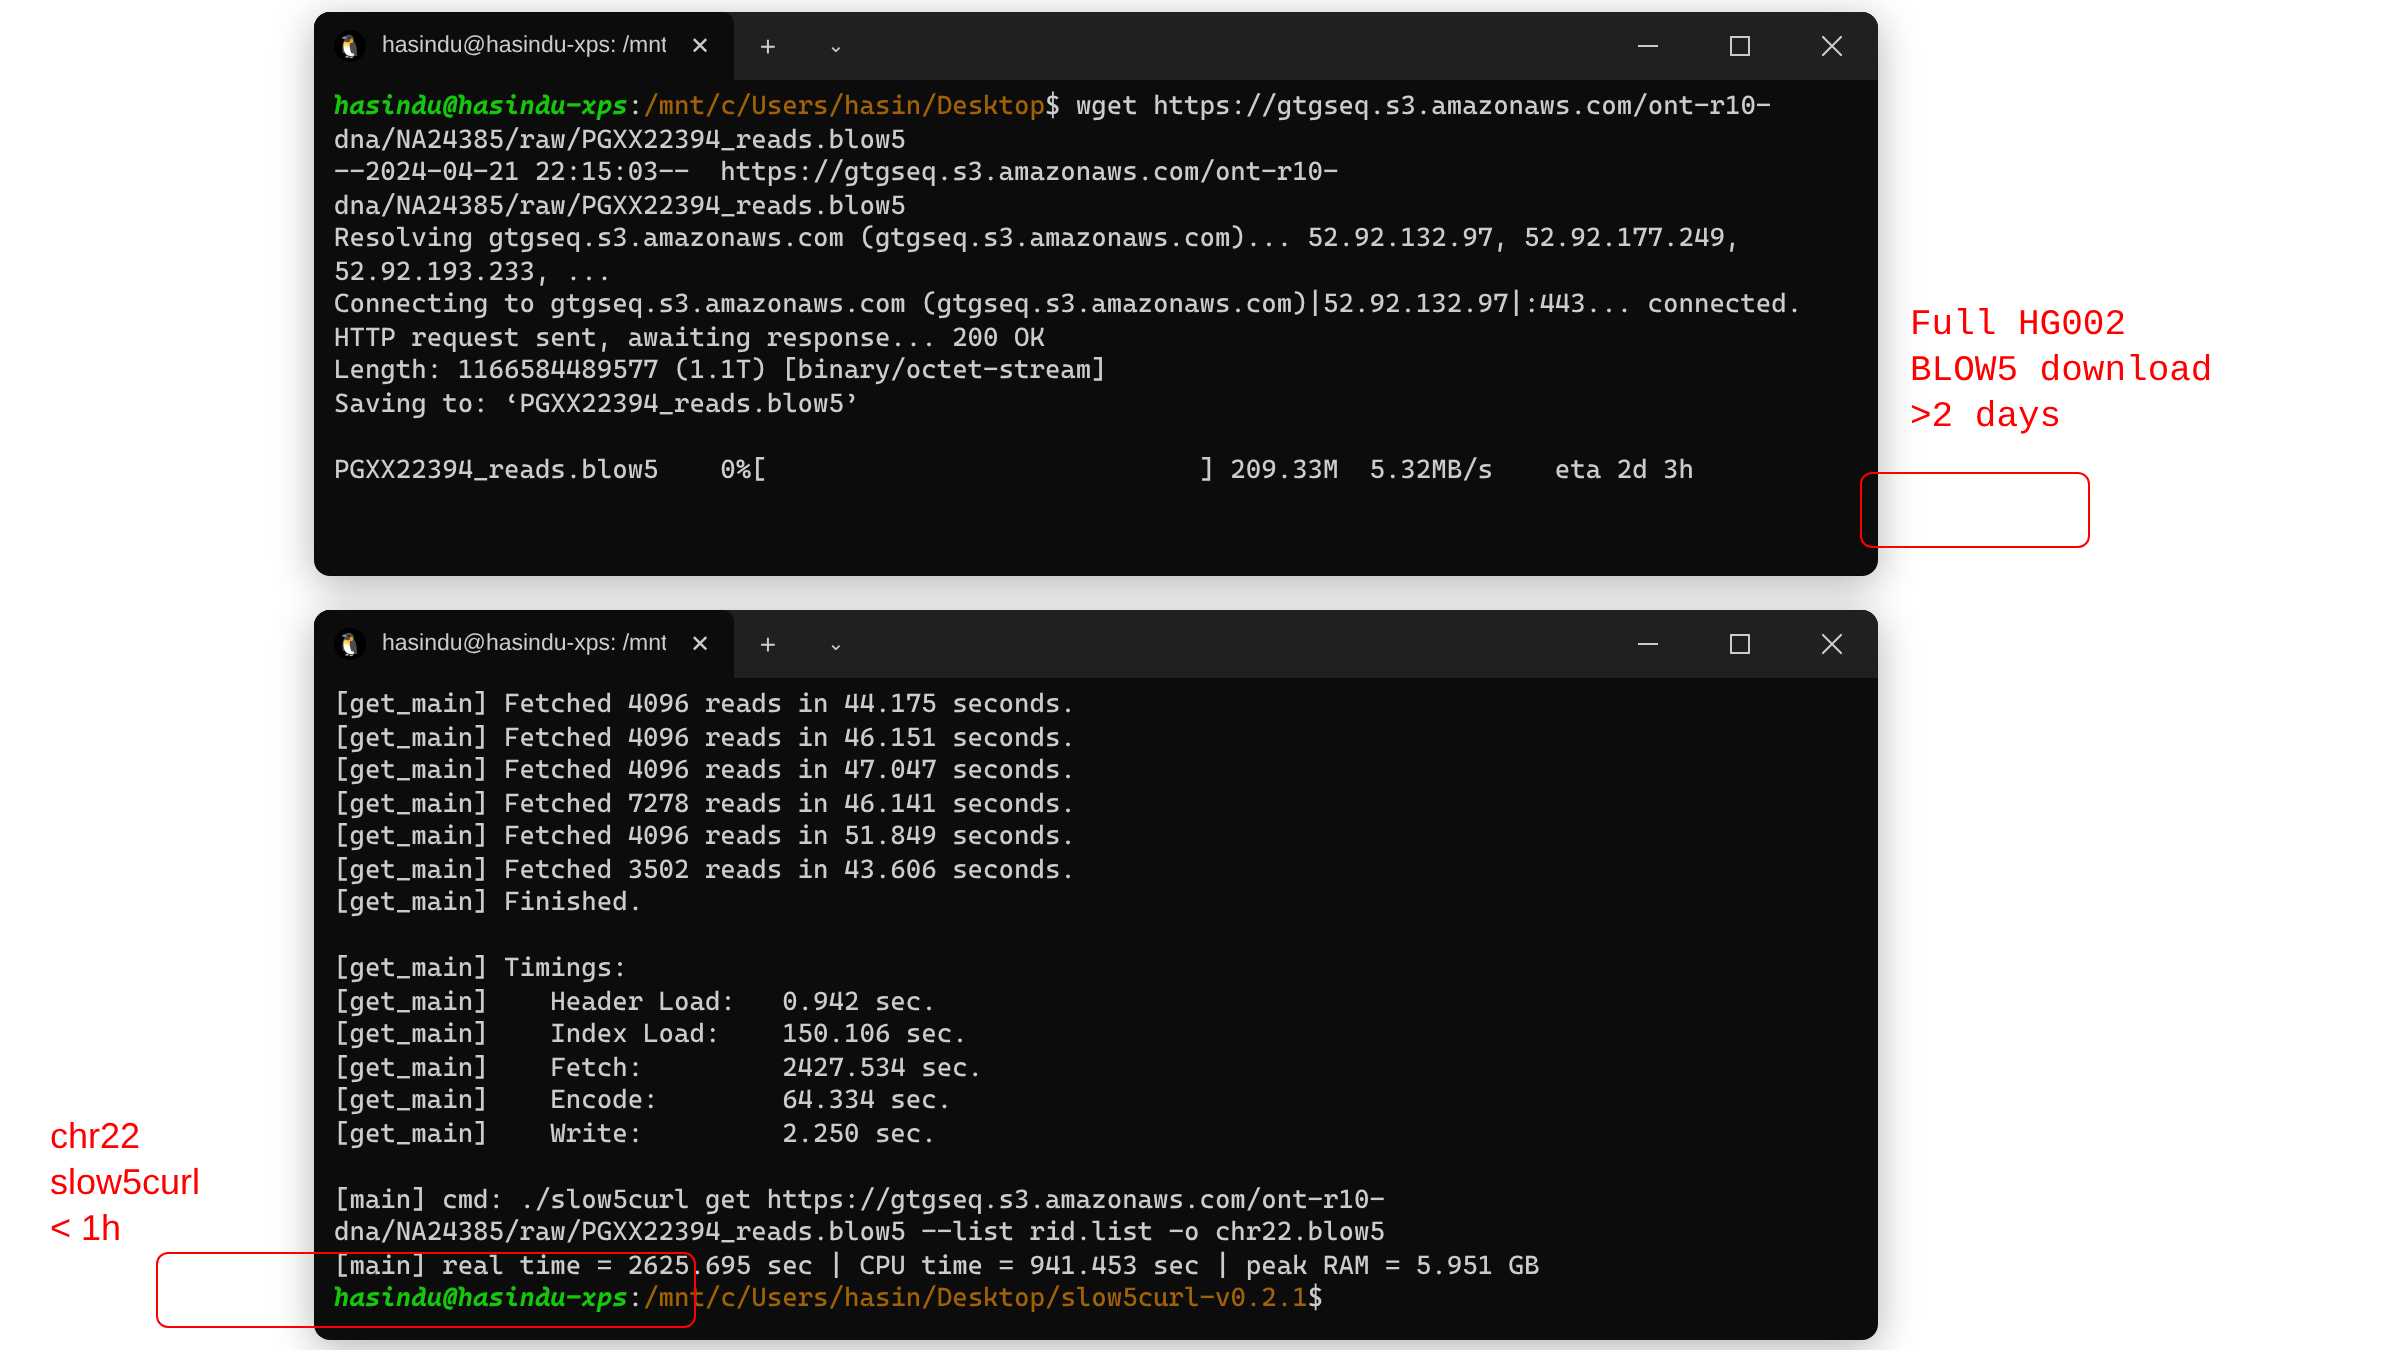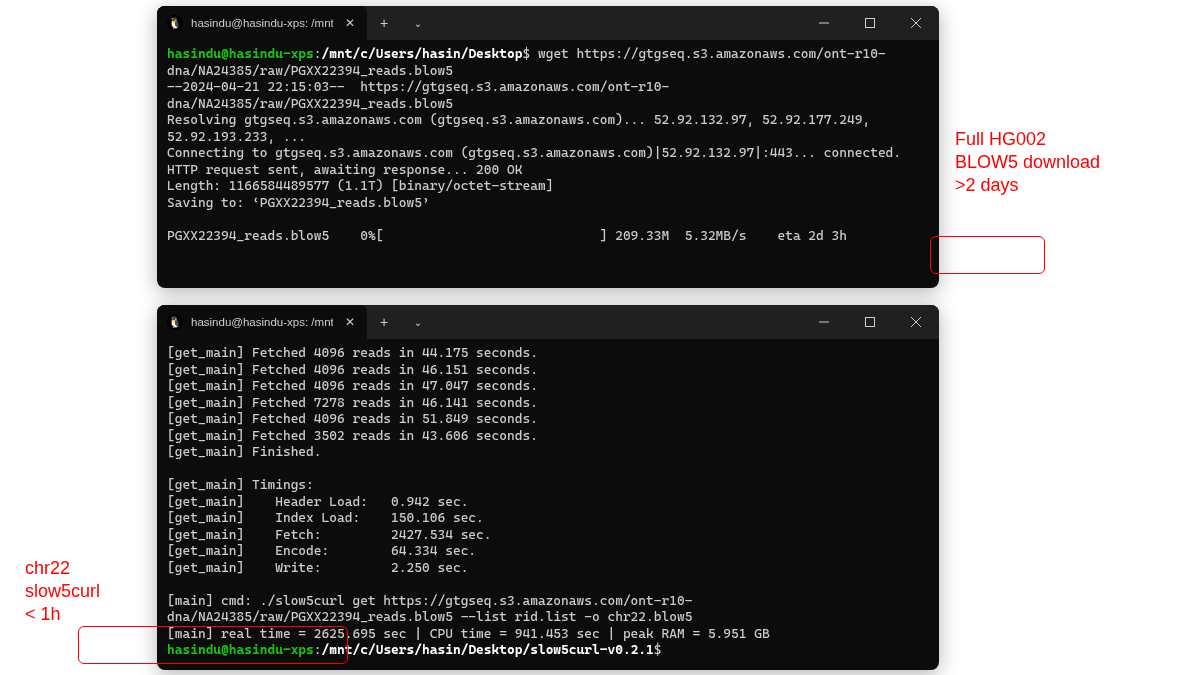--- a/index.html
+++ b/index.html
@@ -73,32 +73,32 @@
     flex:1;
     padding: 6px 10px 6px 10px;
     color: #cccccc;
     font-size: 13.2px;
     line-height: 16.5px;
     white-space: pre-wrap;
     overflow:hidden;
     position:relative;
     font-feature-settings: "liga" 0;
   }
-  .prompt-user { color: #16c60c; font-weight:bold;}
-  .prompt-path { color: #ffffff; font-weight:bold;}
+  .prompt-user { color: #16c60c; font-weight:bold;font-style:italic;}
+  .prompt-path { color: #a16207; font-weight:normal;}
   .prompt-dollar { color: #cccccc; }
   .cmd { color: #cccccc; }
   .annot {
     position:absolute;
     color:#ff0000;
     font-family: "Segoe UI", Arial, sans-serif;
     font-size: 18px;
     line-height: 23px;
   }
-  .annot1 { left: 955px; top: 128px; width:220px;}
+  .annot1 { left: 955px; top: 152px; width:220px;font-family:Liberation Mono, monospace;}
   .annot2 { left: 25px; top: 557px; width:130px;}
   .redbox {
     position:absolute;
     border: 1.5px solid #ff0000;
     border-radius: 6px;
     background: transparent;
   }
   .rb1 { left: 930px; top:236px; width:115px; height:38px; }
   .rb2 { left: 78px; top:626px; width:270px; height:38px; }
 </style>

